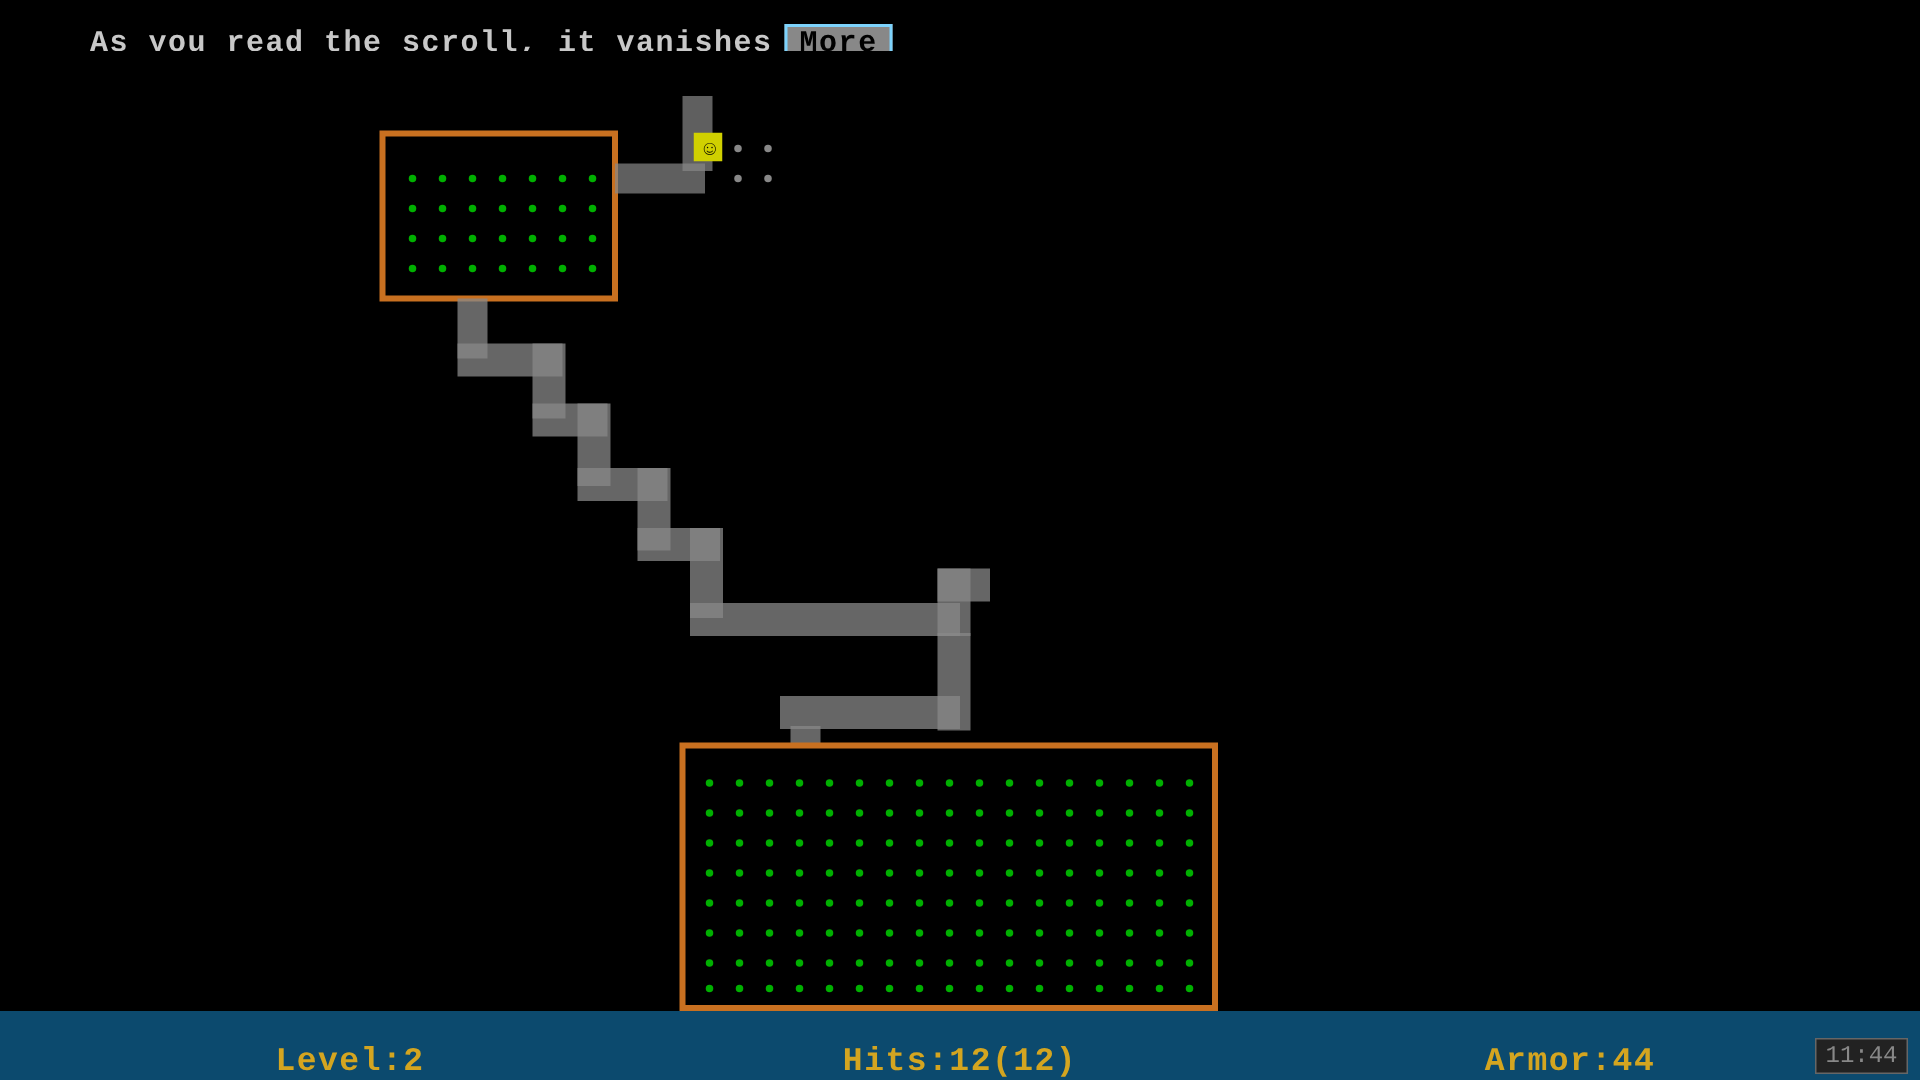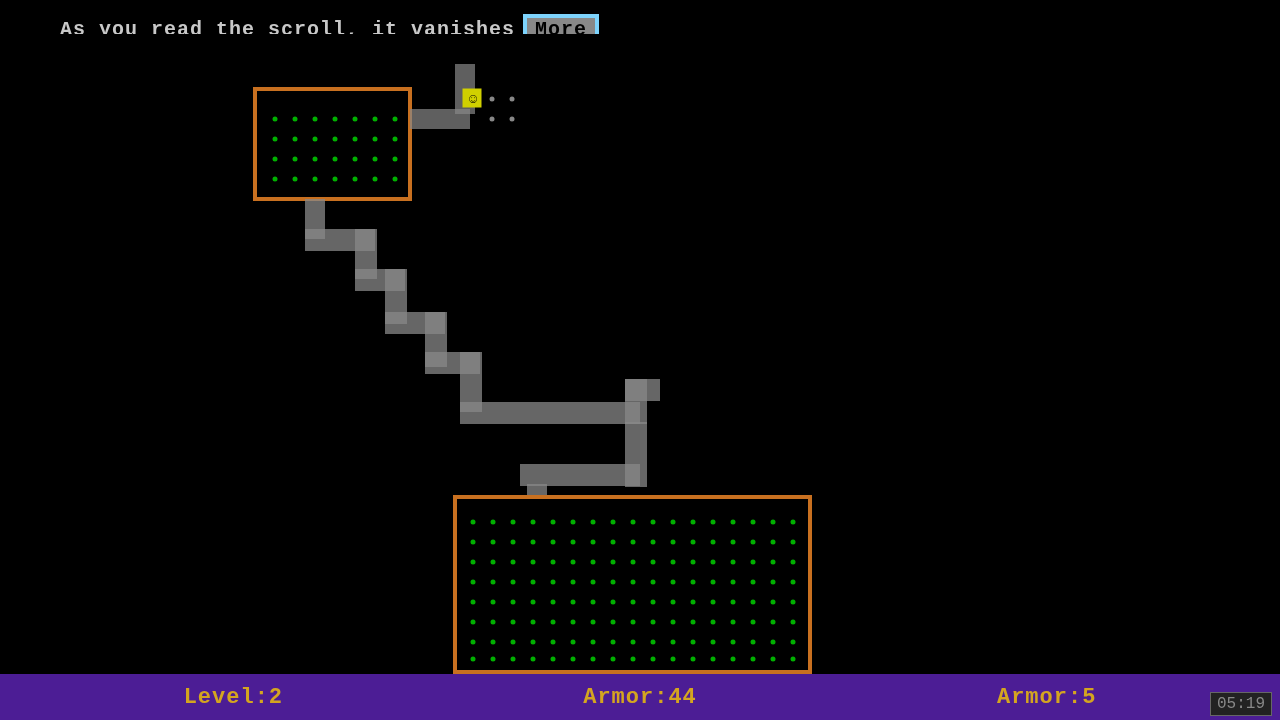--- a/index.html
+++ b/index.html
@@ -35,21 +35,21 @@
 
     #more-button {
       display: inline-block;
       background: #888;
       color: #000;
       font-family: 'Courier New', Courier, monospace;
       font-size: 20px;
       font-weight: bold;
       padding: 0 8px;
       margin-left: 8px;
-      border: 4px solid #7dd3fc;
+      border: 2px solid #7dd3fc;
       cursor: pointer;
       letter-spacing: 1px;
     }
 
     
     #game-area {
       position: absolute;
       top: 34px;
       left: 0;
       width: 1280px;
@@ -65,23 +65,23 @@
       height: 648px;
     }
 
     
     #status-bar {
       position: absolute;
       bottom: 0;
       left: 0;
       width: 1280px;
       height: 46px;
-      background: #4c1d95;
+      background: #0c4a6e;
       display: flex;
-      align-items: center;
+      align-items: flex-end;
       padding: 0 30px;
       gap: 0;
     }
 
     .stat-item {
       color: #d4a520;
       font-size: 22px;
       font-weight: bold;
       font-family: 'Courier New', Courier, monospace;
       letter-spacing: 1px;
@@ -339,17 +339,17 @@
       <circle cx="733" cy="625" r="2.5"></circle>
       <circle cx="753" cy="625" r="2.5"></circle>
       <circle cx="773" cy="625" r="2.5"></circle>
       <circle cx="793" cy="625" r="2.5"></circle>
     </g>
   </svg>
 </div>
 
 <div id="status-bar">
   <span class="stat-item">Level:2</span>
+  <span class="stat-item">Hits:12(12)</span>
   <span class="stat-item">Armor:44</span>
-  <span class="stat-item">Armor:5</span>
 </div>
 
-<div id="clock">05:19</div>
+<div id="clock">11:44</div>
 
 </body></html>

